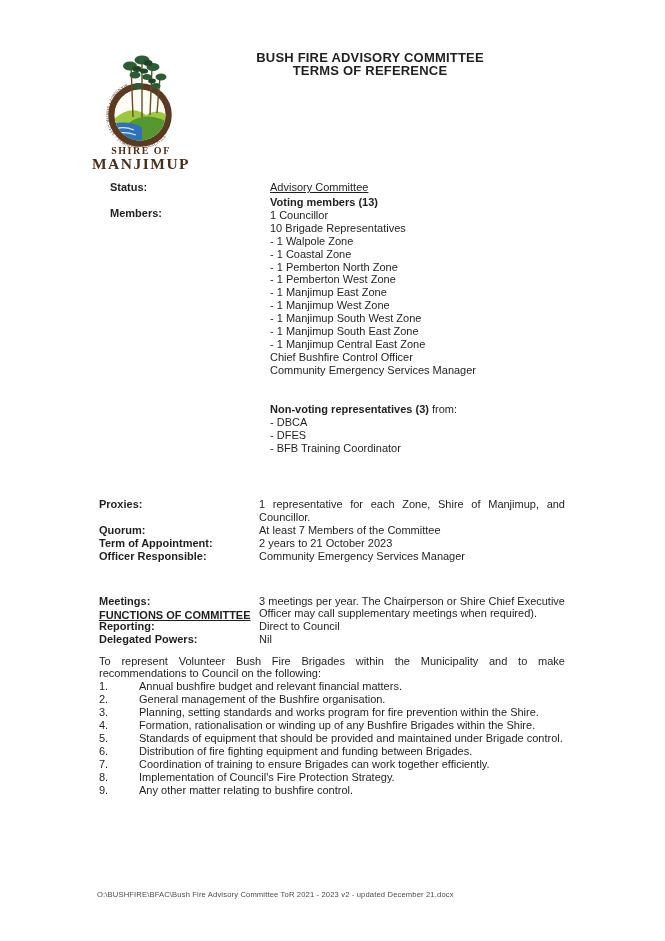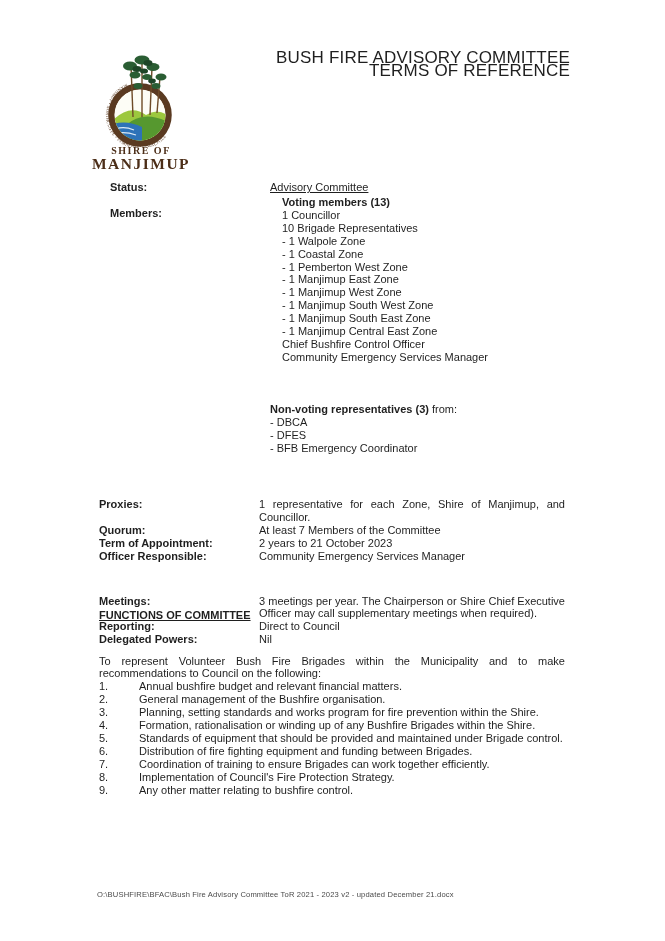--- a/index.html
+++ b/index.html
@@ -19,31 +19,31 @@
     font-family:"Liberation Serif", serif; font-size:10px; letter-spacing:1.5px;
     color:#4c2e18; font-weight:bold; margin-top:-2px;
   }
   .shire-name {
     font-family:"Liberation Serif", serif; font-size:15.5px; letter-spacing:1.5px;
     color:#4c2e18; font-weight:bold; margin-top:0px;
   }
 
   
   .doc-title {
-    position:absolute; left:170px; top:51px; width:400px; text-align:right;
-    font-weight:normal; font-size:17px; line-height:13px; letter-spacing:0.2px;
+    position:absolute; left:170px; top:51px; width:400px; text-align:center;
+    font-weight:bold; font-size:13px; line-height:13px; letter-spacing:0.2px;
   }
 
   
   .row { position:absolute; left:110px; width:466px;margin-top:24px; }
   .row .val { position:absolute; left:160px; top:0; }
   .status-row { top:157px; }
   .members-row { top:183px; }
 
-  .vblock { position:absolute; left:270px; top:196px;margin-left:12px; }
+  .vblock { position:absolute; left:270px; top:196px; }
   .nvblock { position:absolute; left:270px; top:403px; }
 
   
   .drows { position:absolute; left:99px; top:466px; width:466px; }
   .drow { position:relative; padding-left:160px; }
   .dlabel { position:absolute; left:0; top:0; font-weight:bold; }
   .dvalue { width:306px; }
 
   
   .functions { position:absolute; left:99px; top:609px; width:470px; }
@@ -129,37 +129,38 @@
   <div class="row members-row">
     <span class="b">Members:</span>
   </div>
 
   <div class="vblock">
     <div class="b">Voting members (13)</div>
     <div>1 Councillor</div>
     <div>10 Brigade Representatives</div>
     <div>- 1 Walpole Zone</div>
     <div>- 1 Coastal Zone</div>
+    <div>- 1 Pemberton North Zone</div>
     <div>- 1 Pemberton West Zone</div>
     <div>- 1 Manjimup East Zone</div>
     <div>- 1 Manjimup West Zone</div>
     <div>- 1 Manjimup South West Zone</div>
     <div>- 1 Manjimup South East Zone</div>
     <div>- 1 Manjimup Central East Zone</div>
     <div>Chief Bushfire Control Officer</div>
     <div>Community Emergency Services Manager</div>
   </div>
 
   <div class="nvblock">
     <div>
       <span class="b">Non-voting representatives (3)</span><span> from:</span>
     </div>
     <div>- DBCA</div>
     <div>- DFES</div>
-    <div>- BFB Emergency Coordinator</div>
+    <div>- BFB Training Coordinator</div>
   </div>
 
   <div class="drows">
     <div class="drow">
       <div class="dlabel">Proxies:</div>
       <div class="dvalue justify">1 representative for each Zone, Shire of Manjimup, and Councillor.</div>
     </div>
     <div class="drow">
       <div class="dlabel">Quorum:</div>
       <div class="dvalue">At least 7 Members of the Committee</div>

